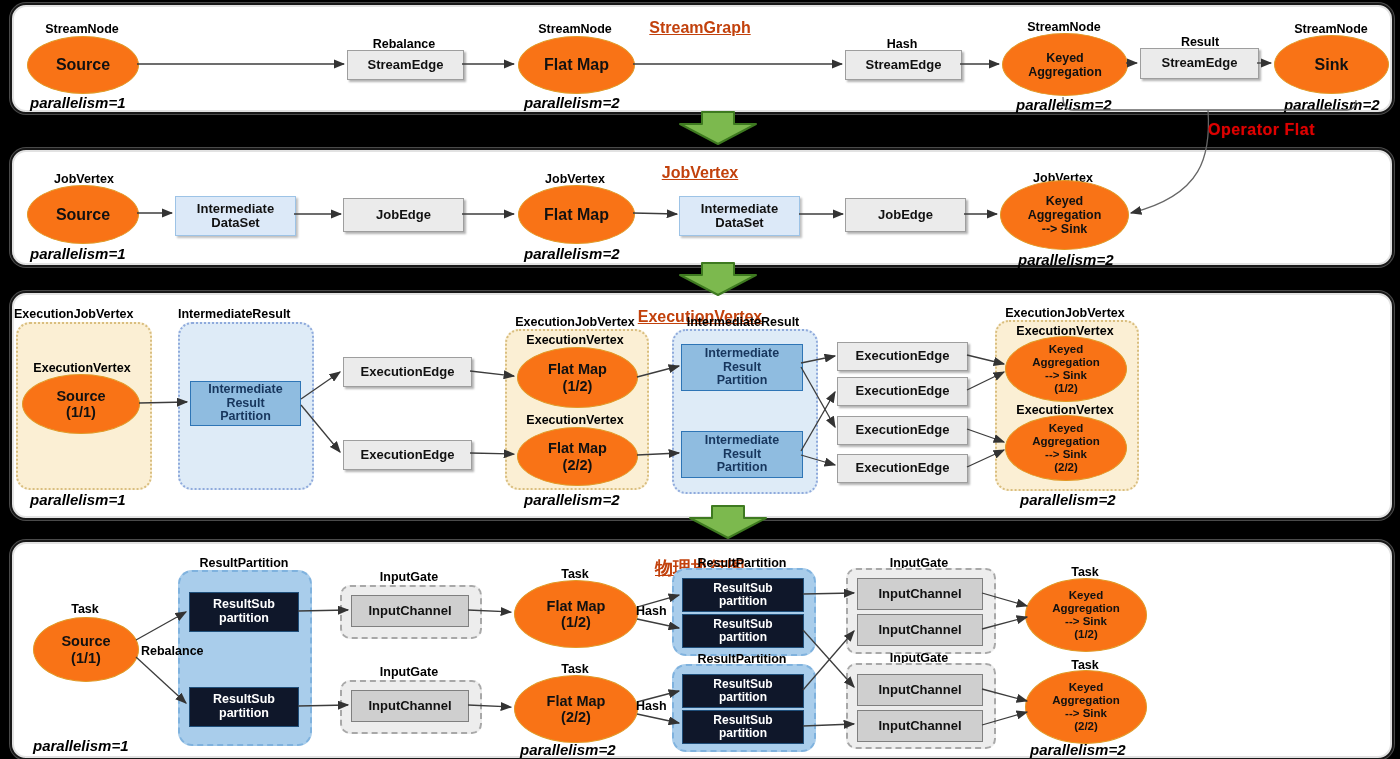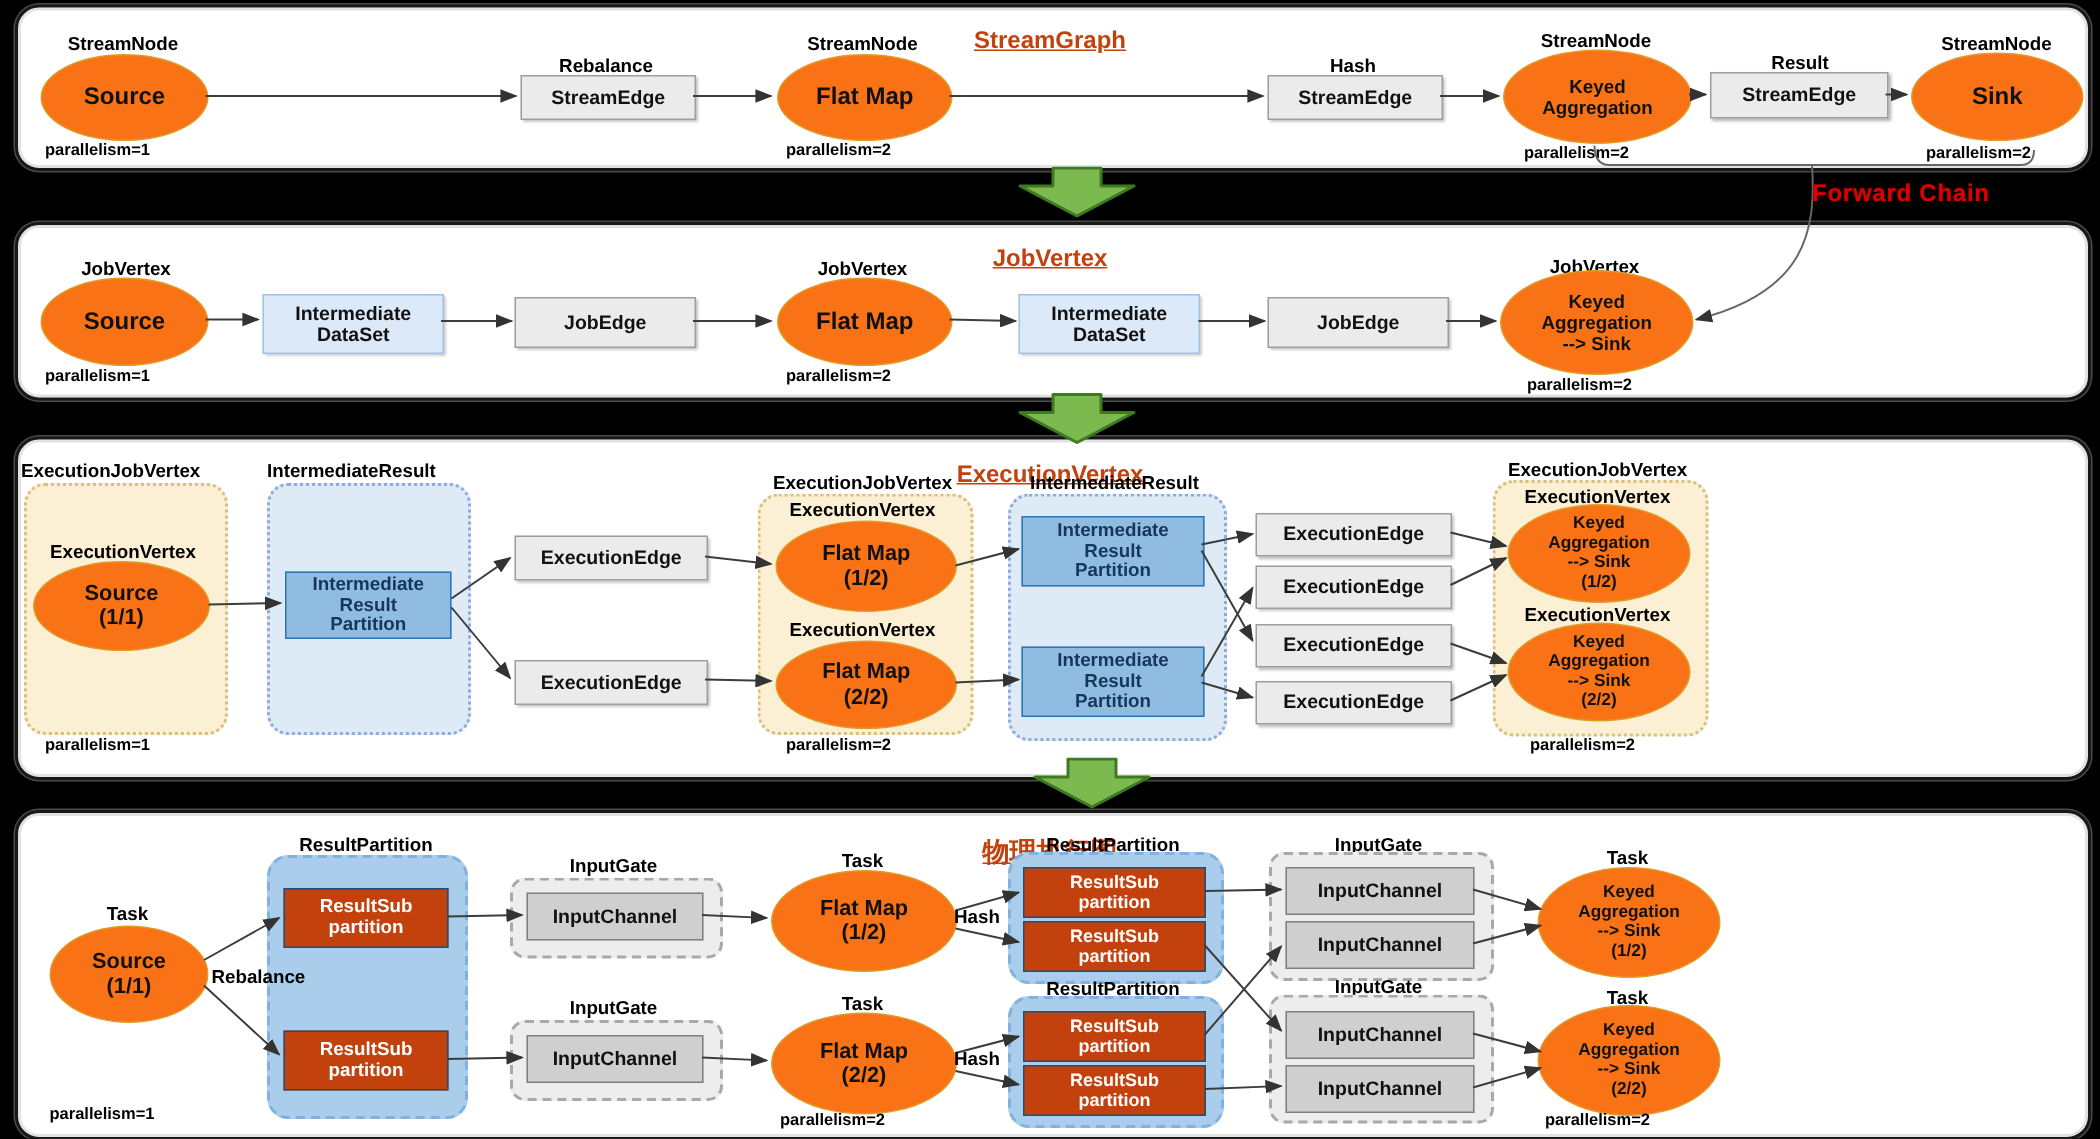--- a/index.html
+++ b/index.html
@@ -5,31 +5,31 @@
   html,body{margin:0;padding:0;background:#000;}
   #stage{position:relative;width:1400px;height:759px;background:#000;overflow:hidden;
          font-family:"Liberation Sans","DejaVu Sans",sans-serif;color:#111;}
   .panel{position:absolute;background:#fff;border:2px solid #181818;border-radius:16px;
          box-shadow:inset 0 0 0 2px #e2e2e2, 0 0 0 1px #4a4a4a;}
   .ptitle{position:absolute;left:0;width:1400px;text-align:center;font-weight:bold;
           text-decoration:underline;font-size:16px;color:#c2410c;margin-top:15px;}
   .cn{font-size:18px;}
   .lbl{position:absolute;font-weight:bold;font-size:12.5px;white-space:nowrap;color:#000;}
   .lblc{text-align:center;white-space:normal;}
-  .par{position:absolute;font-weight:bold;font-size:11px;color:#000;white-space:nowrap;}
+  .par{position:absolute;font-weight:bold;font-size:15px;color:#000;white-space:nowrap;font-style:italic;}
   .ellipse{position:absolute;background:#f97316;border:1px solid #E09A28;border-radius:50%;
            display:flex;align-items:center;justify-content:center;text-align:center;
            font-weight:bold;white-space:pre-line;line-height:1.12;color:#111;}
   .f16{font-size:16px;} .f145{font-size:14.5px;} .f125{font-size:12.5px;} .f115{font-size:11.5px;} .f12{font-size:12px;}
   .box{position:absolute;display:flex;align-items:center;justify-content:center;text-align:center;
        font-weight:bold;white-space:pre-line;line-height:1.1;}
   .gbox{background:#EBEBEB;border:1px solid #9E9E9E;box-shadow:1.5px 1.5px 2px rgba(0,0,0,.3);font-size:13px;}
   .bbox{background:#DCE9F8;border:1px solid #9DC3E6;box-shadow:1.5px 1.5px 2px rgba(0,0,0,.25);font-size:13px;}
   .irp{background:#8FBCE0;border:1px solid #2E75B6;color:#17365D;font-size:12.5px;}
-  .rsp{background:#c2410c;border:1px solid #1F4E79;color:#fff;}
+  .rsp{background:#0f172a;border:1px solid #1F4E79;color:#fff;}
   .cream{position:absolute;background:#FBEFD4;border:2px dotted #D9BE7F;border-radius:14px;}
   .bluec{position:absolute;background:#DEEBF7;border:2px dotted #8FAADC;border-radius:14px;}
   .rpc{position:absolute;background:#A9CDEB;border:2px dashed #7FB2DE;border-radius:14px;}
   .igc{position:absolute;background:#EDEDED;border:2px dashed #A8A8A8;border-radius:10px;}
   .ic{background:#CFCFCF;border:1px solid #7F7F7F;font-size:13px;}
   .toplbl{z-index:4;}
   #wires{position:absolute;left:0;top:0;z-index:3;pointer-events:none;}
   .garrow{position:absolute;z-index:2;}
   .opchain{position:absolute;font-weight:bold;font-size:16px;color:#DE0000;z-index:4;
            letter-spacing:.5px;text-shadow:0 0 1px #7a0000;}
@@ -65,21 +65,21 @@
 Aggregation</div>
   <div class="par" style="left:1016px;top:96px">parallelism=2</div>
 
   <div class="lbl lblc" style="left:1150px;top:35px;width:100px">Result</div>
   <div class="box gbox" style="left:1140px;top:48px;width:117px;height:29px">StreamEdge</div>
 
   <div class="lbl lblc" style="left:1281px;top:22px;width:100px">StreamNode</div>
   <div class="ellipse f16" style="left:1274px;top:35px;width:113px;height:57px">Sink</div>
   <div class="par" style="left:1284px;top:96px">parallelism=2</div>
 
-  <div class="opchain" style="left:1208px;top:121px">Forward Chain</div>
+  <div class="opchain" style="left:1208px;top:121px">Operator Flat</div>
 
   <div class="ptitle" style="top:149px">JobVertex</div>
 
   <div class="lbl lblc" style="left:34px;top:172px;width:100px">JobVertex</div>
   <div class="ellipse f16" style="left:27px;top:185px;width:110px;height:57px">Source</div>
   <div class="par" style="left:30px;top:245px">parallelism=1</div>
 
   <div class="box bbox" style="left:175px;top:196px;width:119px;height:38px">Intermediate
 DataSet</div>
   <div class="box gbox" style="left:343px;top:198px;width:119px;height:32px">JobEdge</div>

